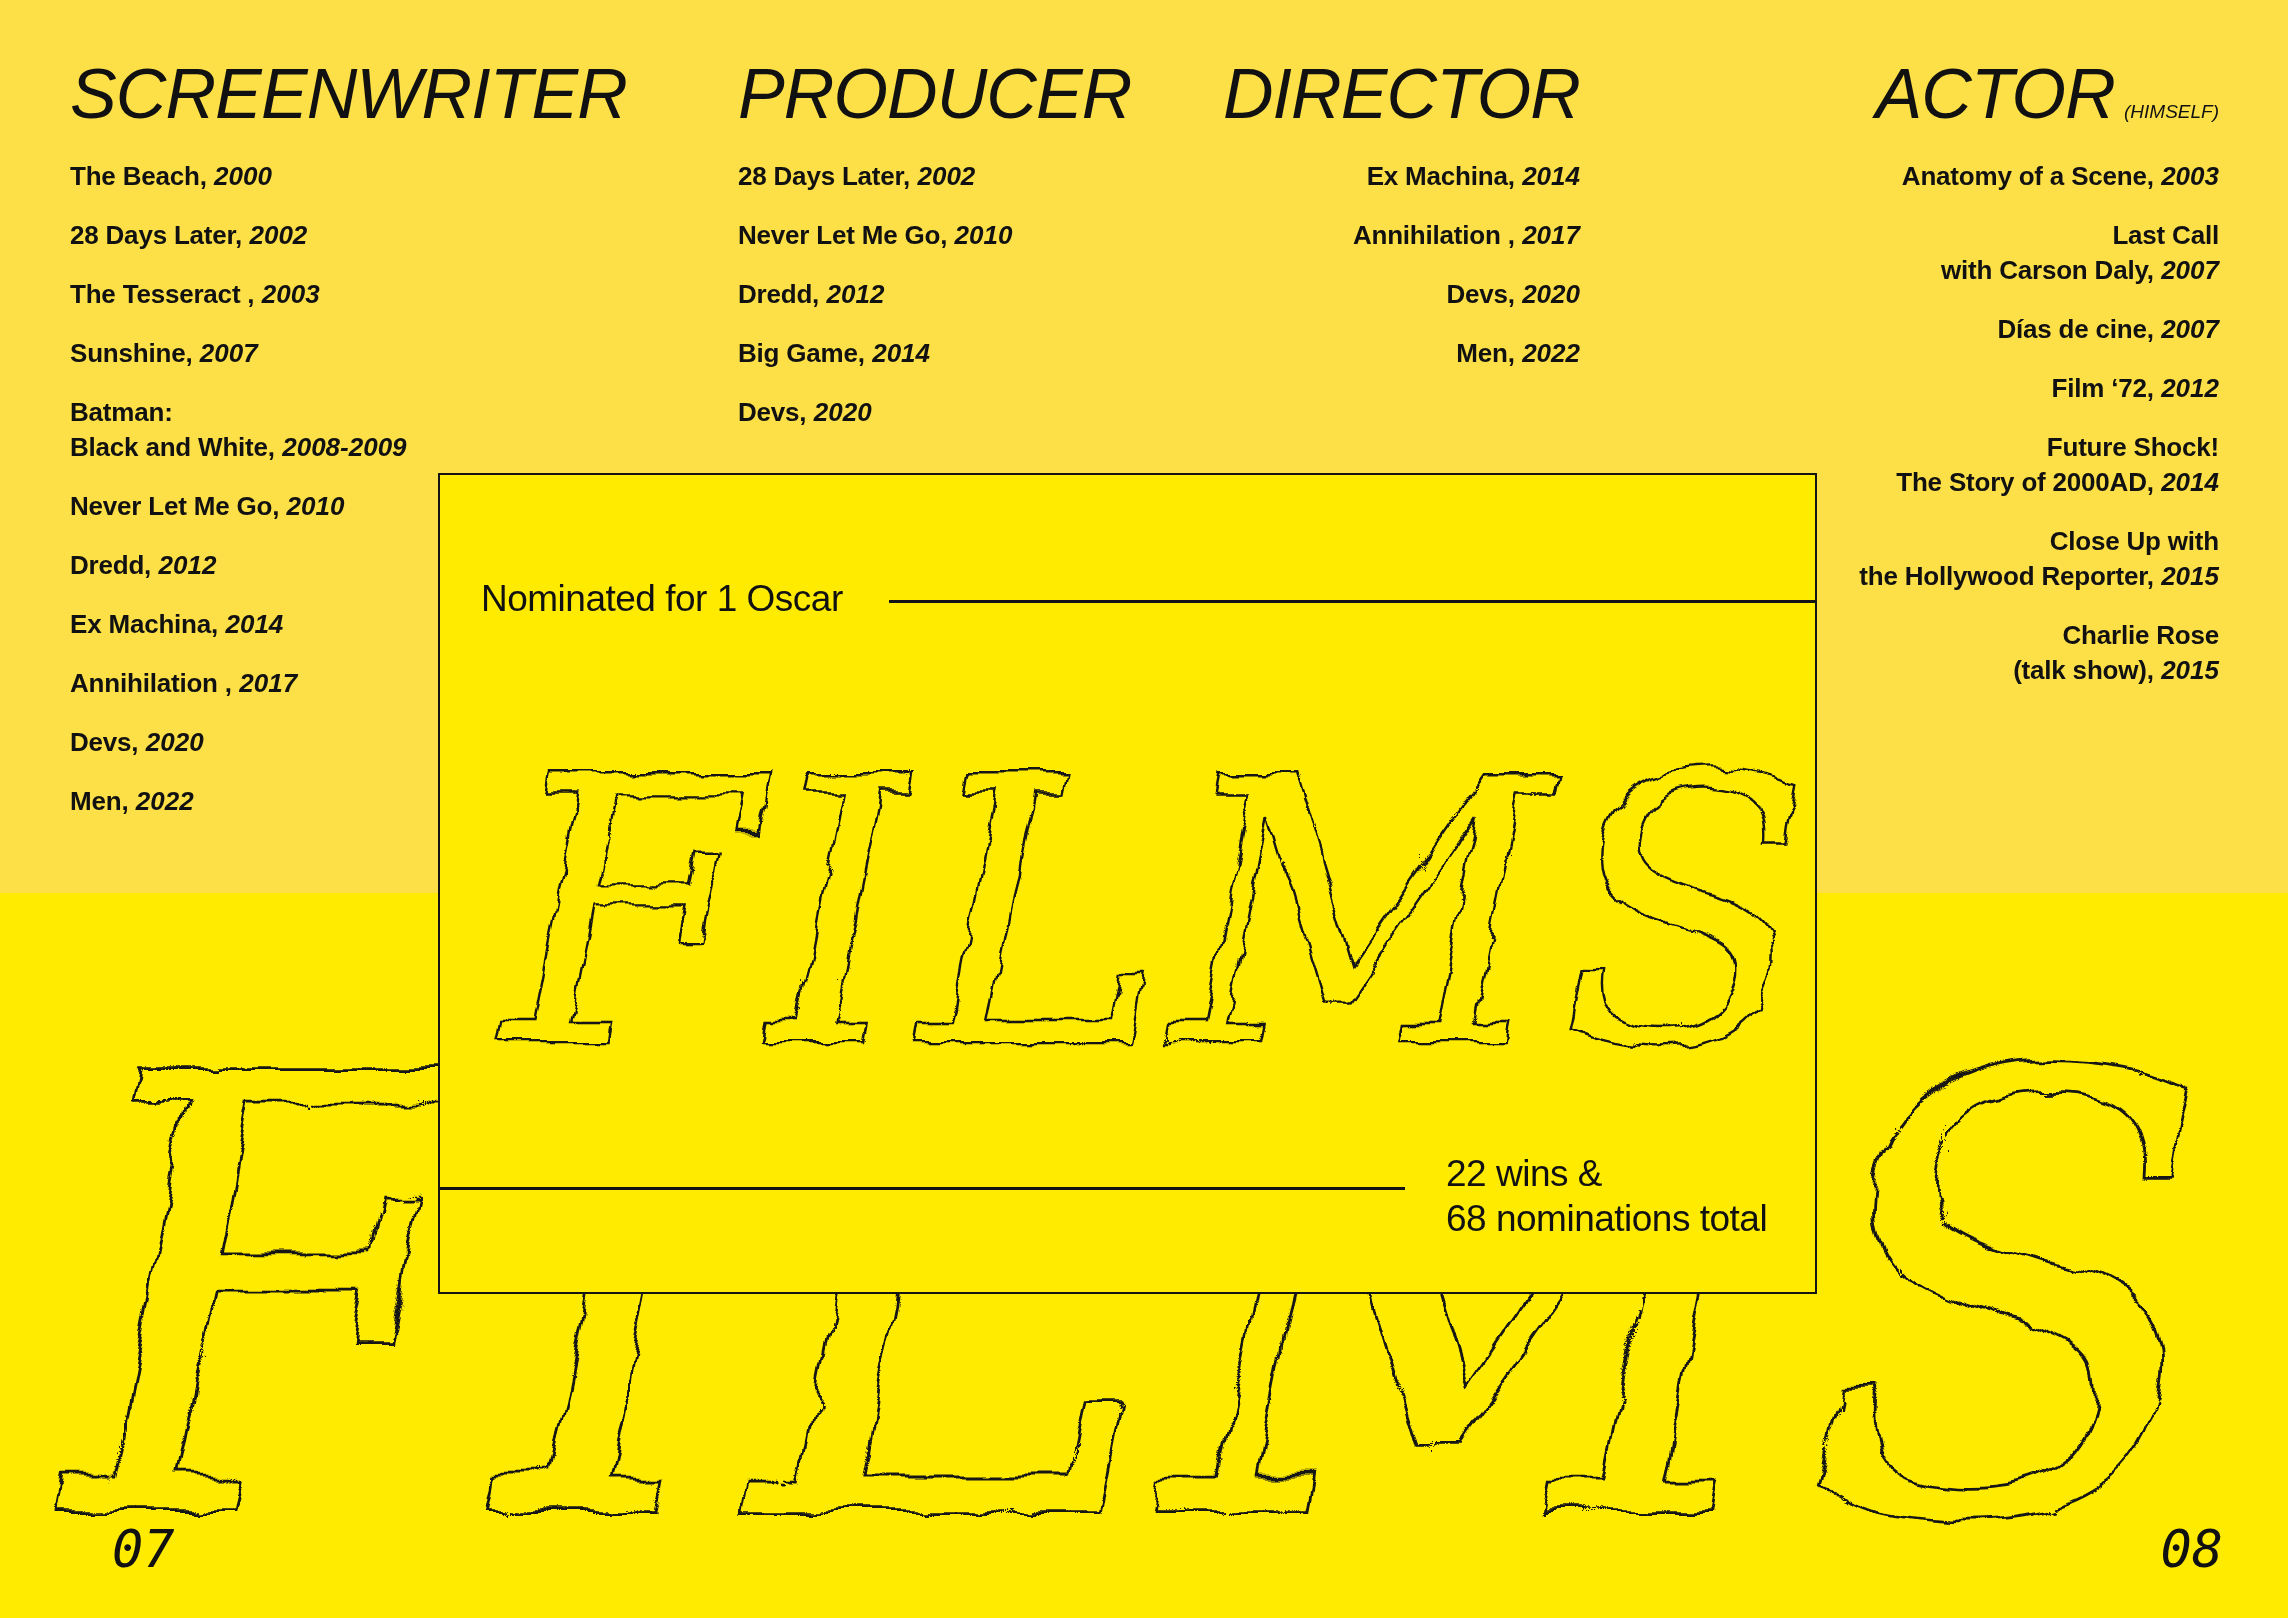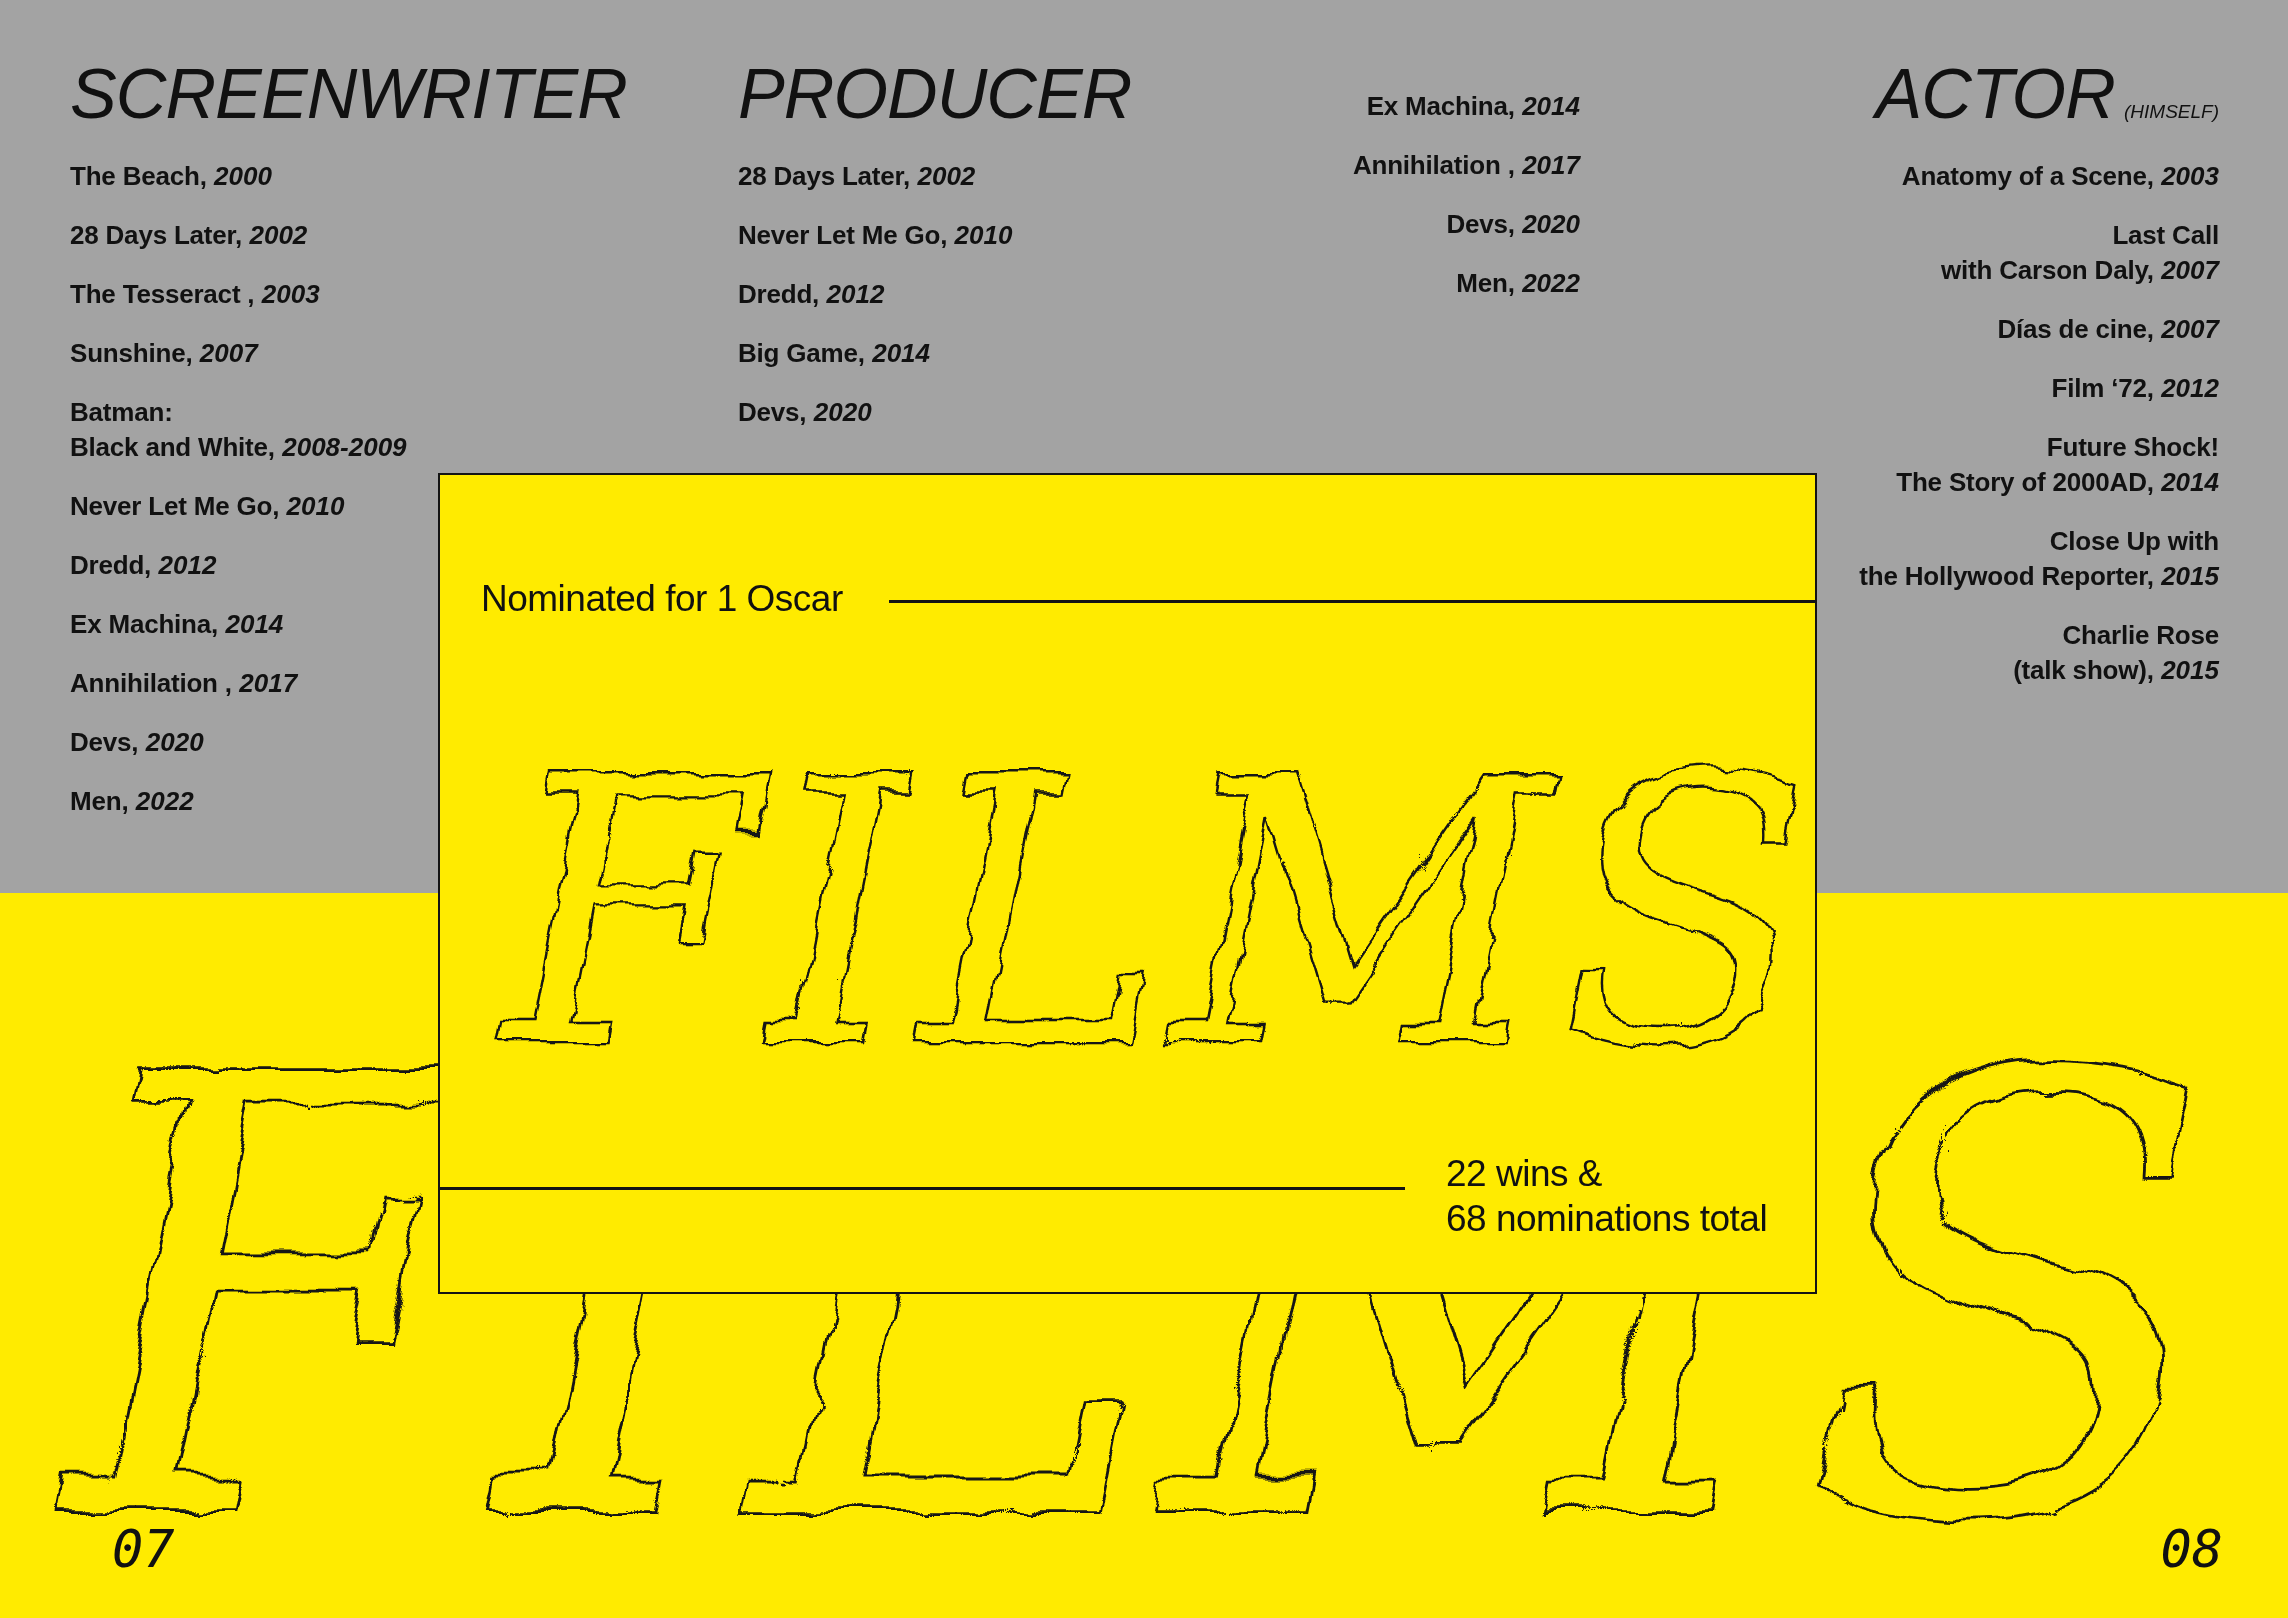--- a/index.html
+++ b/index.html
@@ -8,21 +8,21 @@
   }
   *{margin:0;padding:0;box-sizing:border-box;}
   html,body{width:2289px;height:1619px;}
   body{
     font-family:"Liberation Sans", sans-serif;
     color:#111;
     background:#fff;
     position:relative;
     overflow:hidden;
   }
-  .page{position:absolute;inset:0;width:2289px;height:1619px;background:#a3a3a3;}
+  .page{position:absolute;inset:0;width:2289px;height:1619px;background:#fde047;}
 
   
   .yellow-band{
     position:absolute;left:0;top:893px;width:2289px;height:725px;
     background:var(--yellow);z-index:0;
   }
 
   
   .films-bottom{position:absolute;left:0;top:997px;width:2289px;height:622px;z-index:1;overflow:visible;}
 
@@ -148,20 +148,21 @@
           </div>
           <div class="entry">
             <div><span class="name">Big Game,</span><span class="year">2014</span></div>
           </div>
           <div class="entry">
             <div><span class="name">Devs,</span><span class="year">2020</span></div>
           </div>
         </div>
       </div>
       <div class="col col-2">
+        <div class="col-title">DIRECTOR</div>
         <div class="entries">
           <div class="entry">
             <div><span class="name">Ex Machina,</span><span class="year">2014</span></div>
           </div>
           <div class="entry">
             <div><span class="name">Annihilation ,</span><span class="year">2017</span></div>
           </div>
           <div class="entry">
             <div><span class="name">Devs,</span><span class="year">2020</span></div>
           </div>

